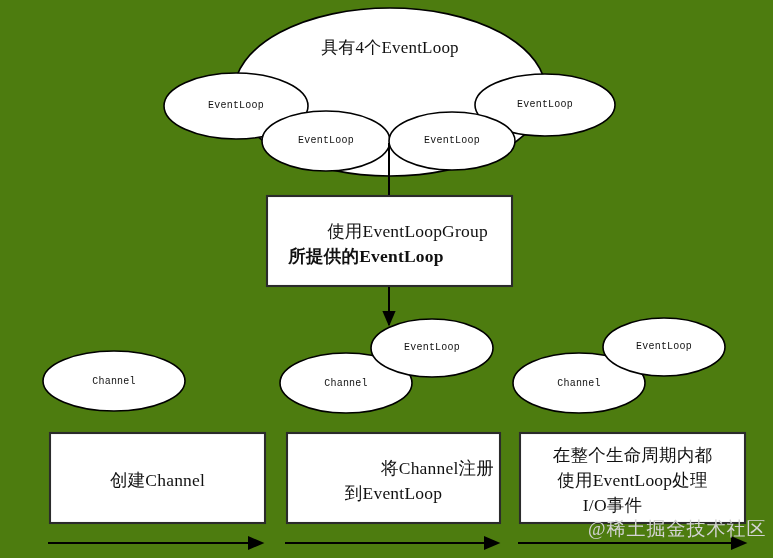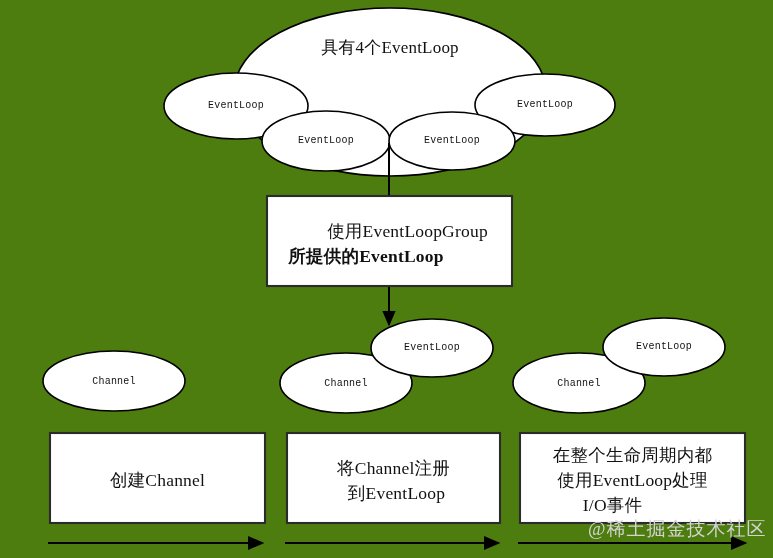--- a/index.html
+++ b/index.html
@@ -145,22 +145,22 @@
   <div class="lbl lbl-node" style="left:44px; top:373px; width:140px;">Channel</div>
 
   <div class="lbl lbl-node" style="left:276px; top:375px; width:140px;">Channel</div>
   <div class="lbl lbl-node" style="left:362px; top:339px; width:140px;">EventLoop</div>
 
   <div class="lbl lbl-node" style="left:509px; top:375px; width:140px;">Channel</div>
   <div class="lbl lbl-node" style="left:594px; top:338px; width:140px;">EventLoop</div>
 
   <div class="lbl lbl-box" style="left:50px; top:468px; width:215px;">创建Channel</div>
 
-  <div class="lbl lbl-box" style="left:287px; top:456px; width:213px;">将Channel注册</div>
-  <div class="lbl lbl-box" style="left:280px; top:481px; width:233px;">到EventLoop</div>
+  <div class="lbl lbl-box" style="left:287px; top:456px; width:213px;padding-left:44px;">将Channel注册</div>
+  <div class="lbl lbl-box" style="left:287px; top:481px; width:213px;">到EventLoop</div>
 
   <div class="lbl lbl-box" style="left:520px; top:443px; width:225px;">在整个生命周期内都</div>
   <div class="lbl lbl-box" style="left:520px; top:468px; width:225px;">使用EventLoop处理</div>
   <div class="lbl lbl-box" style="left:500px; top:493px; width:225px;">I/O事件</div>
 
   <div class="watermark">@稀土掘金技术社区</div>
 
 </div>
 
 </body></html>

